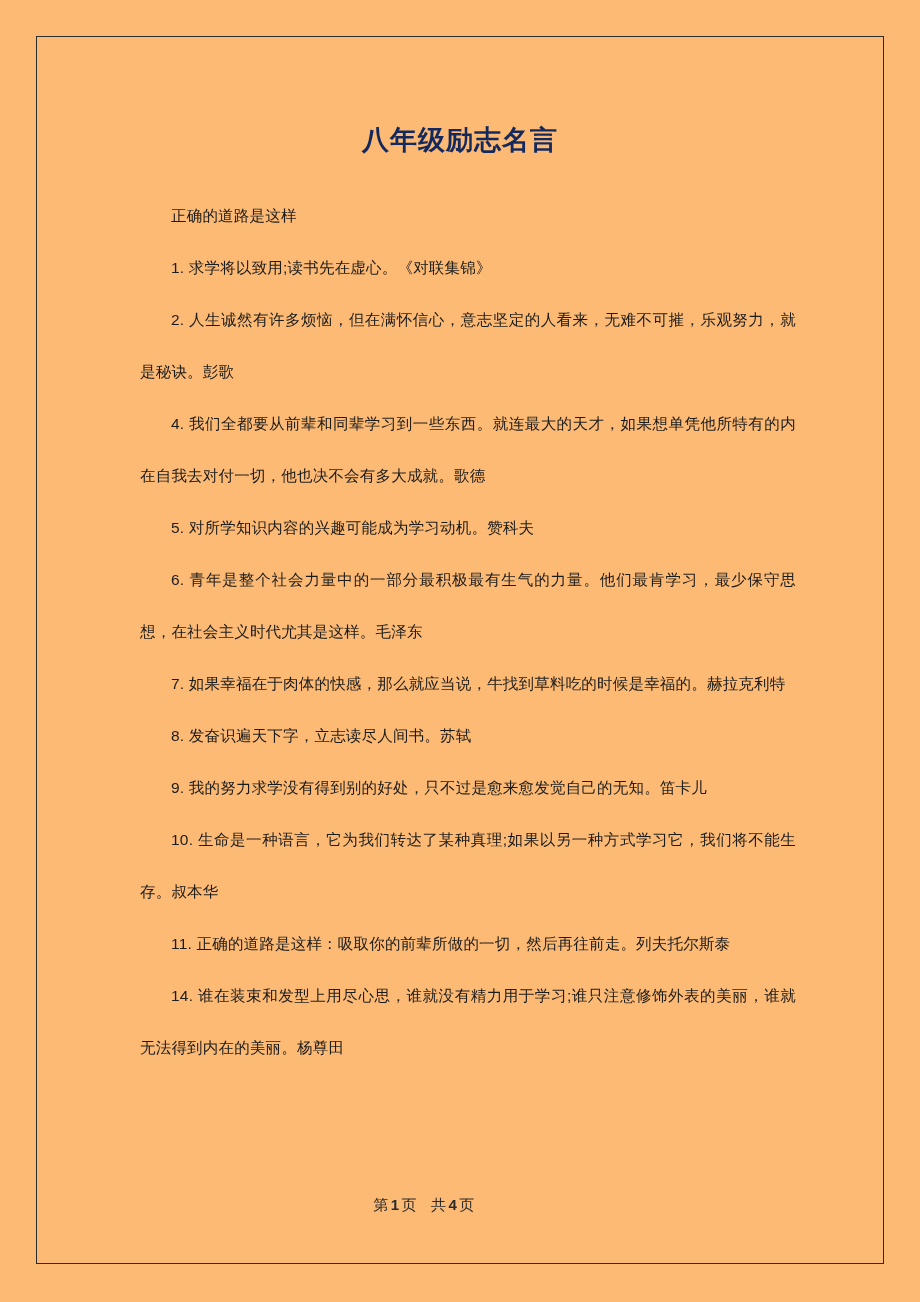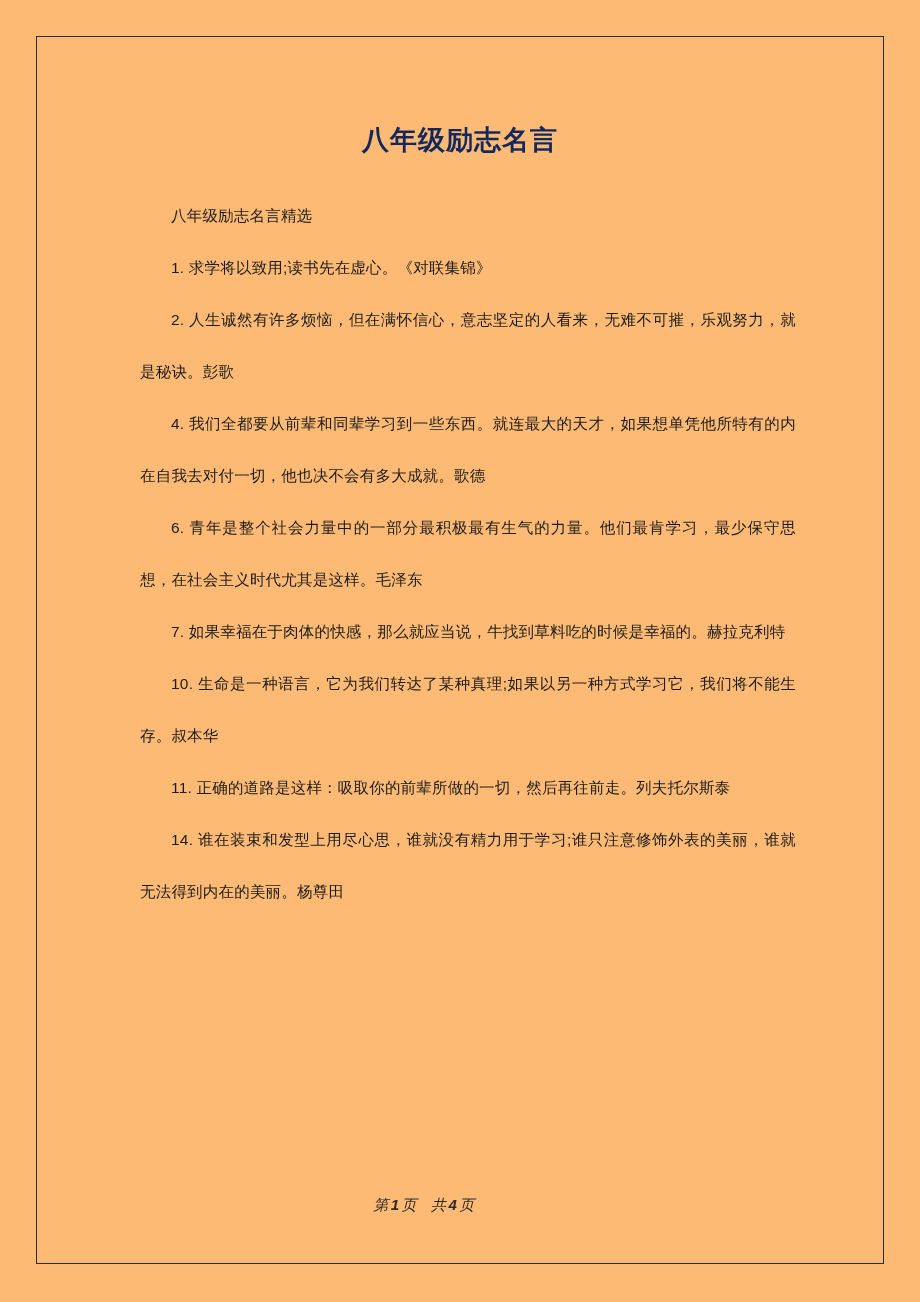--- a/index.html
+++ b/index.html
@@ -79,21 +79,20 @@
   #footer {
     position: absolute;
     left: 0;
     top: 1196px;
     width: 848px;
     text-align: center;
     font-family: "Liberation Serif", "DejaVu Serif", serif;
     font-size: 15px;
     color: #2b2b2b;
     letter-spacing: 0.5px;
-    font-style: italic;
   }
   #footer .num {
     font-weight: bold;
     font-family: "Liberation Sans", "DejaVu Sans", sans-serif;
     padding: 0 2px;
   }
   #footer .gap {
     display: inline-block;
     width: 14px;
   }
@@ -103,26 +102,29 @@
 
 <div id="page">
 
   <div id="page-frame"></div>
 
   <div id="content">
 
     <h1 id="doc-title">八年级励志名言</h1>
 
     <div id="body-text">
-      <p class="para">八年级励志名言精选</p>
+      <p class="para">正确的道路是这样</p>
       <p class="para">1. 求学将以致用;读书先在虚心。《对联集锦》</p>
       <p class="para">2. 人生诚然有许多烦恼，但在满怀信心，意志坚定的人看来，无难不可摧，乐观努力，就是秘诀。彭歌</p>
       <p class="para">4. 我们全都要从前辈和同辈学习到一些东西。就连最大的天才，如果想单凭他所特有的内在自我去对付一切，他也决不会有多大成就。歌德</p>
+      <p class="para">5. 对所学知识内容的兴趣可能成为学习动机。赞科夫</p>
       <p class="para">6. 青年是整个社会力量中的一部分最积极最有生气的力量。他们最肯学习，最少保守思想，在社会主义时代尤其是这样。毛泽东</p>
       <p class="para">7. 如果幸福在于肉体的快感，那么就应当说，牛找到草料吃的时候是幸福的。赫拉克利特</p>
+      <p class="para">8. 发奋识遍天下字，立志读尽人间书。苏轼</p>
+      <p class="para">9. 我的努力求学没有得到别的好处，只不过是愈来愈发觉自己的无知。笛卡儿</p>
       <p class="para">10. 生命是一种语言，它为我们转达了某种真理;如果以另一种方式学习它，我们将不能生存。叔本华</p>
       <p class="para">11. 正确的道路是这样：吸取你的前辈所做的一切，然后再往前走。列夫托尔斯泰</p>
       <p class="para">14. 谁在装束和发型上用尽心思，谁就没有精力用于学习;谁只注意修饰外表的美丽，谁就无法得到内在的美丽。杨尊田</p>
     </div>
 
     <div id="footer">
       <span>第</span><span class="num">1</span><span>页</span><span class="gap"></span><span>共</span><span class="num">4</span><span>页</span>
     </div>
 
   </div>

